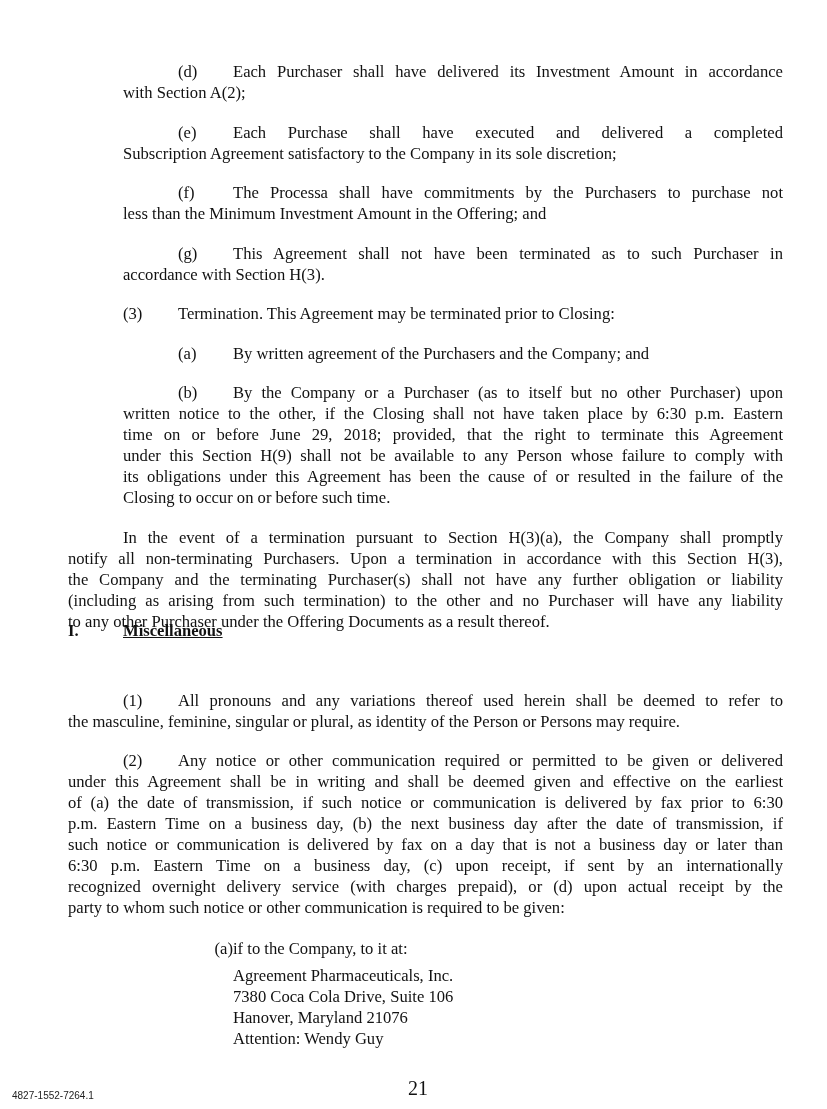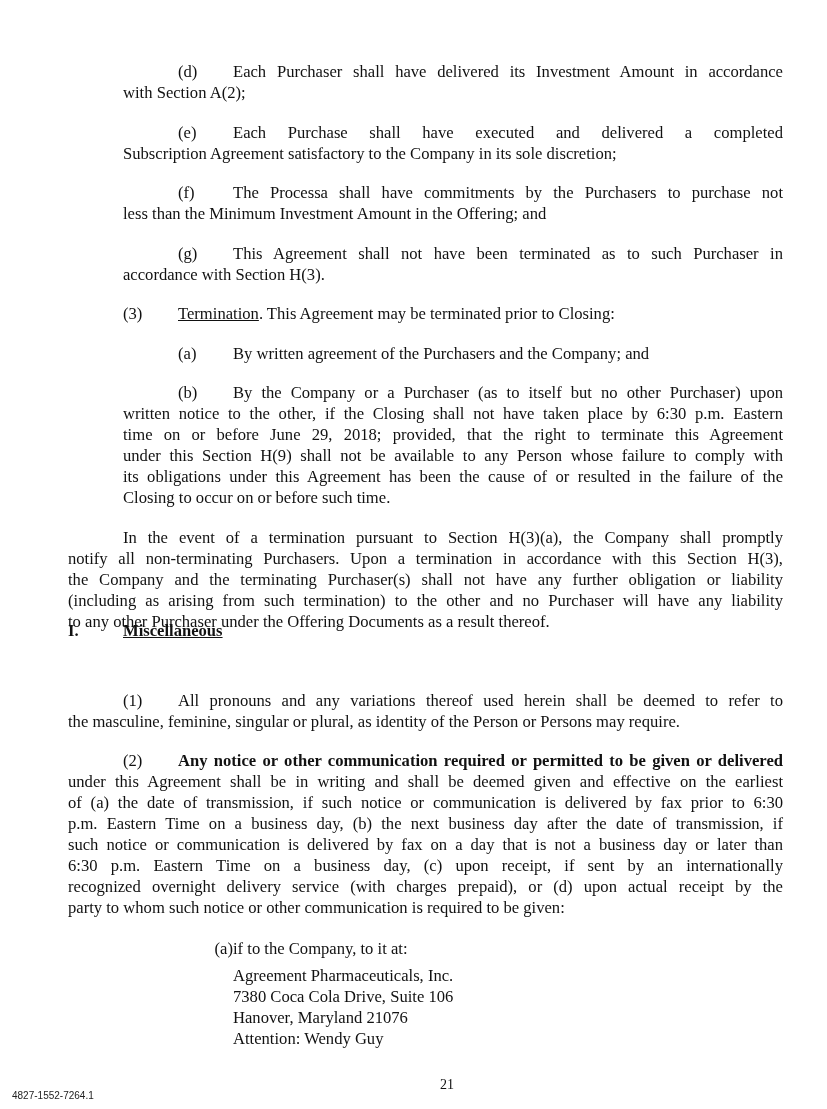--- a/index.html
+++ b/index.html
@@ -23,40 +23,40 @@
     }
     .line {
       display: block;
       text-align: justify;
       text-align-last: justify;
       white-space: nowrap;
     }
     .line.last {
       text-align-last: left;
     }
-    .u { text-decoration: underline; }
+    .u { }
     .b { font-weight: bold; }
     .abs {
       position: absolute;
       white-space: nowrap;
       line-height: 21px;
     }
     .footer-id {
       position: absolute;
       left: 12px;
       top: 1090px;
       font-family: "Liberation Sans", "DejaVu Sans", sans-serif;
       font-size: 10px;
       color: #222;
     }
     .page-num {
       position: absolute;
-      left: 440px;
+      left: 408px;
       top: 1077px;
-      font-size: 14px;
+      font-size: 20px;
     }
     .just-block {
       position: absolute;
       line-height: 21px;
     }
     .just-block .row {
       display: flex;
       justify-content: space-between;
       white-space: nowrap;
     }
@@ -134,21 +134,21 @@
     <div class="row" style="padding-left:55px;">
       <span style="width:55px; display:inline-block;">(1)</span>
       <span style="flex:1; text-align:justify; text-align-last:justify;">All pronouns and any variations thereof used herein shall be deemed to refer to</span>
     </div>
     <div class="line last">the masculine, feminine, singular or plural, as identity of the Person or Persons may require.</div>
   </div>
 
   <div class="just-block" style="left:68px; top:750px; width:715px;">
     <div class="row" style="padding-left:55px;">
       <span style="width:55px; display:inline-block;">(2)</span>
-      <span style="flex:1; text-align:justify; text-align-last:justify;font-weight:bold;">Any notice or other communication required or permitted to be given or delivered</span>
+      <span style="flex:1; text-align:justify; text-align-last:justify;">Any notice or other communication required or permitted to be given or delivered</span>
     </div>
     <div class="line">under this Agreement shall be in writing and shall be deemed given and effective on the earliest</div>
     <div class="line">of (a) the date of transmission, if such notice or communication is delivered by fax prior to 6:30</div>
     <div class="line">p.m. Eastern Time on a business day, (b) the next business day after the date of transmission, if</div>
     <div class="line">such notice or communication is delivered by fax on a day that is not a business day or later than</div>
     <div class="line">6:30 p.m. Eastern Time on a business day, (c) upon receipt, if sent by an internationally</div>
     <div class="line">recognized overnight delivery service (with charges prepaid), or (d) upon actual receipt by the</div>
     <div class="line last">party to whom such notice or other communication is required to be given:</div>
   </div>
 

